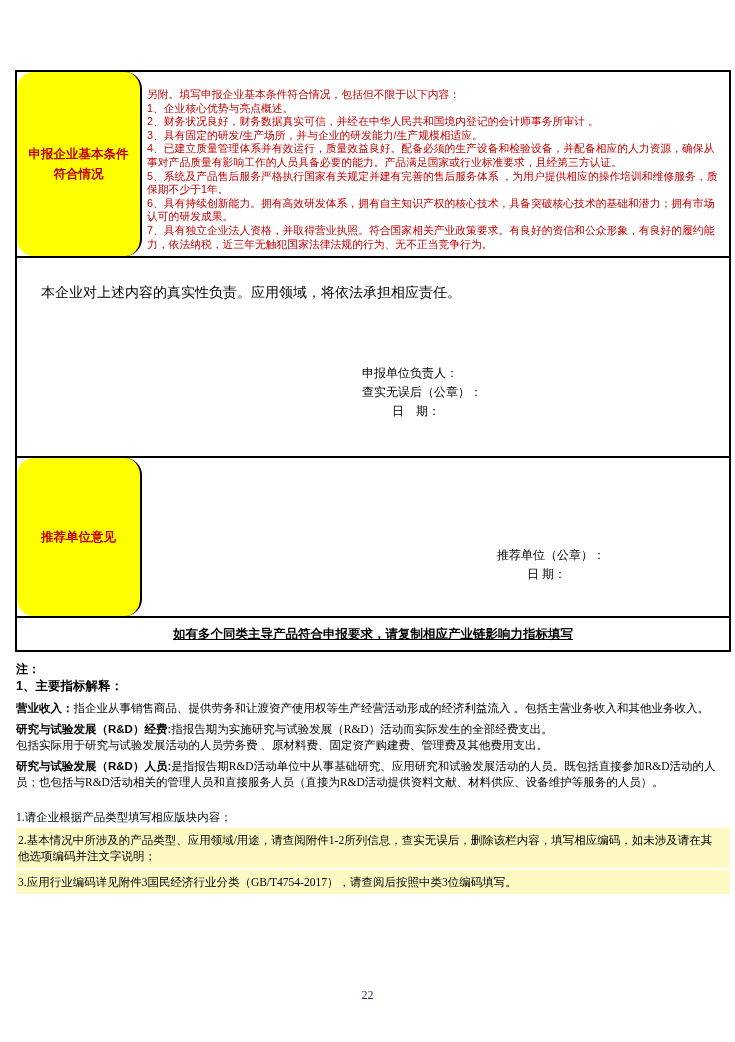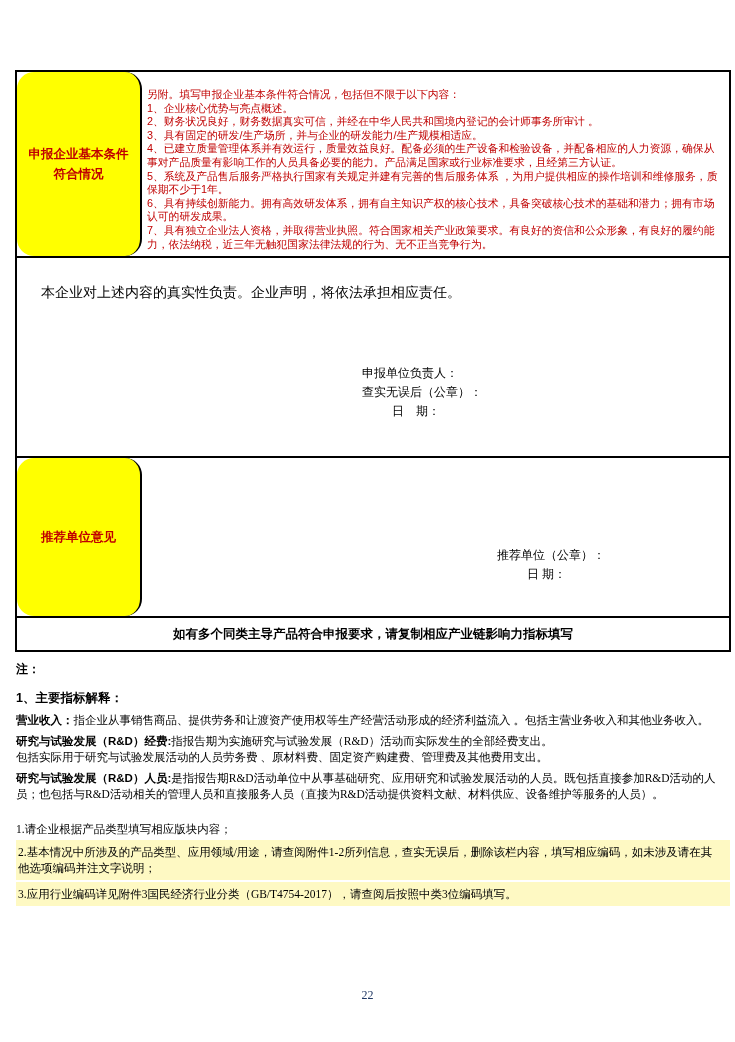--- a/index.html
+++ b/index.html
@@ -54,35 +54,35 @@
     position:absolute;
     font-size:12px;line-height:19px;
   }
   .sig-block-r2{left:345px;top:106px;}
   .sig-block-r3{left:355px;top:88px;}
   .sig-indent{padding-left:30px;}
   .footer-row{
     height:34px;
     display:flex;align-items:center;justify-content:center;
     font-family:"Liberation Sans","DejaVu Sans",sans-serif;
-    font-weight:bold;font-size:12.5px;
+    font-weight:bold;font-size:12.5px;text-decoration:underline;
   }
   
   .notes{
     position:absolute;left:16px;top:661px;width:714px;
     font-size:11.5px;line-height:16px;
   }
   .note-label{
     font-family:"Liberation Sans","DejaVu Sans",sans-serif;
     font-weight:bold;font-size:12px;line-height:16px;
   }
   .sec-title{
     font-family:"Liberation Sans","DejaVu Sans",sans-serif;
     font-weight:bold;font-size:12.5px;line-height:17px;
-    margin-top:13px;
+    margin-top:1px;
   }
   .term-para{margin:5px 0 5px 0;}
   .term{
     font-family:"Liberation Sans","DejaVu Sans",sans-serif;
     font-weight:bold;
   }
   .term-def{white-space:pre-line;}
   .sec2-title{margin-top:15px;}
   .inst{margin:2px 0;}
   .inst-plain{padding:1px 0;margin-top:18px;}
@@ -117,21 +117,21 @@
 3、具有固定的研发/生产场所，并与企业的研发能力/生产规模相适应。
 4、已建立质量管理体系并有效运行，质量效益良好。配备必须的生产设备和检验设备，并配备相应的人力资源，确保从事对产品质量有影响工作的人员具备必要的能力。产品满足国家或行业标准要求，且经第三方认证。
 5、系统及产品售后服务严格执行国家有关规定并建有完善的售后服务体系 ，为用户提供相应的操作培训和维修服务，质保期不少于1年。
 6、具有持续创新能力。拥有高效研发体系，拥有自主知识产权的核心技术，具备突破核心技术的基础和潜力；拥有市场认可的研发成果。
 7、具有独立企业法人资格，并取得营业执照。符合国家相关产业政策要求。有良好的资信和公众形象，有良好的履约能力，依法纳税，近三年无触犯国家法律法规的行为、无不正当竞争行为。</div>
       </div>
     </div>
 
     <div class="t-row row2">
       <div class="content-cell">
-        <div class="declaration">本企业对上述内容的真实性负责。企业声明，将依法承担相应责任。</div>
+        <div class="declaration">本企业对上述内容的真实性负责。应用领域，将依法承担相应责任。</div>
         <div class="sig-block sig-block-r2">
           <div>申报单位负责人：</div>
           <div>查实无误后（公章）：</div>
           <div class="sig-indent">日　期：</div>
         </div>
       </div>
     </div>
 
     <div class="t-row row3">
       <div class="label-cell">

